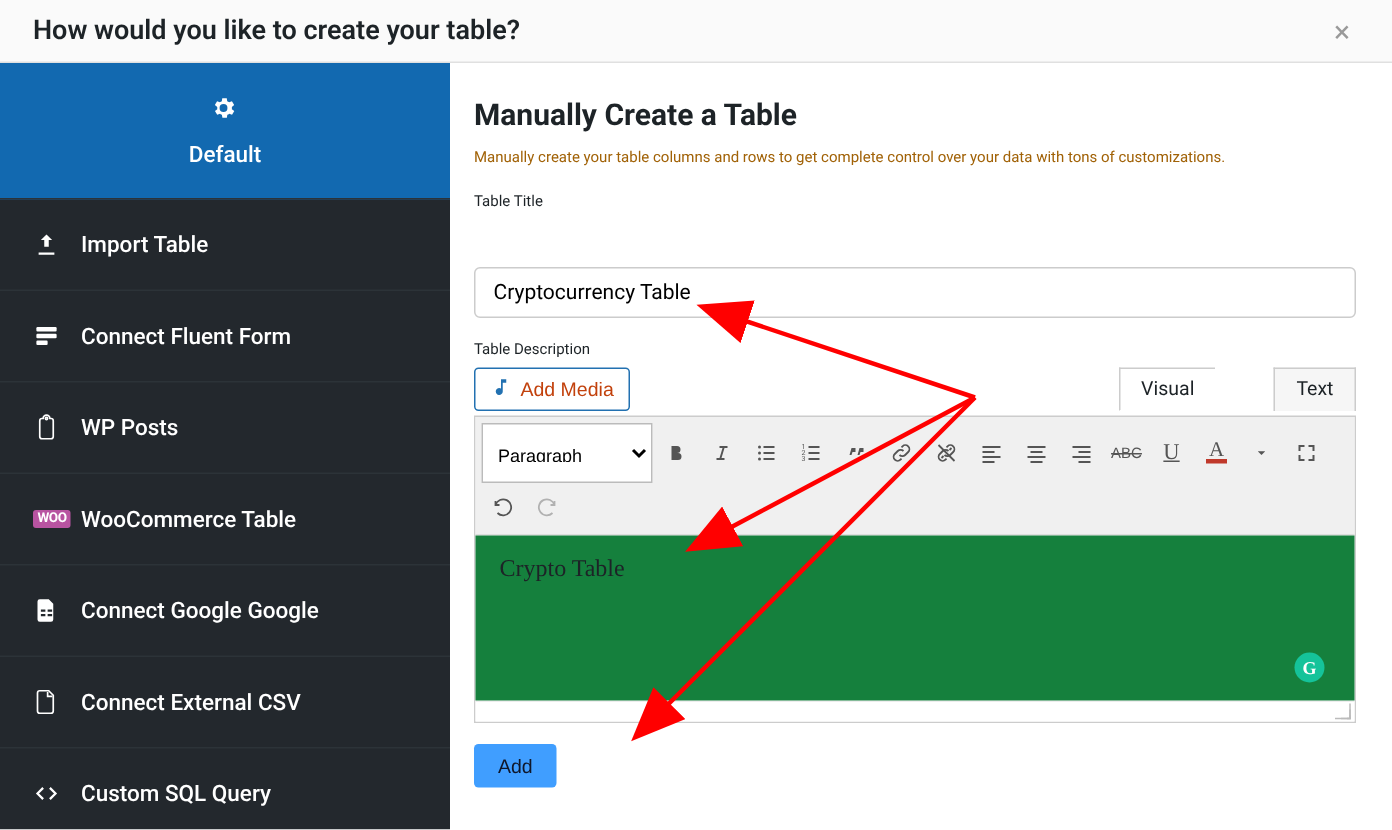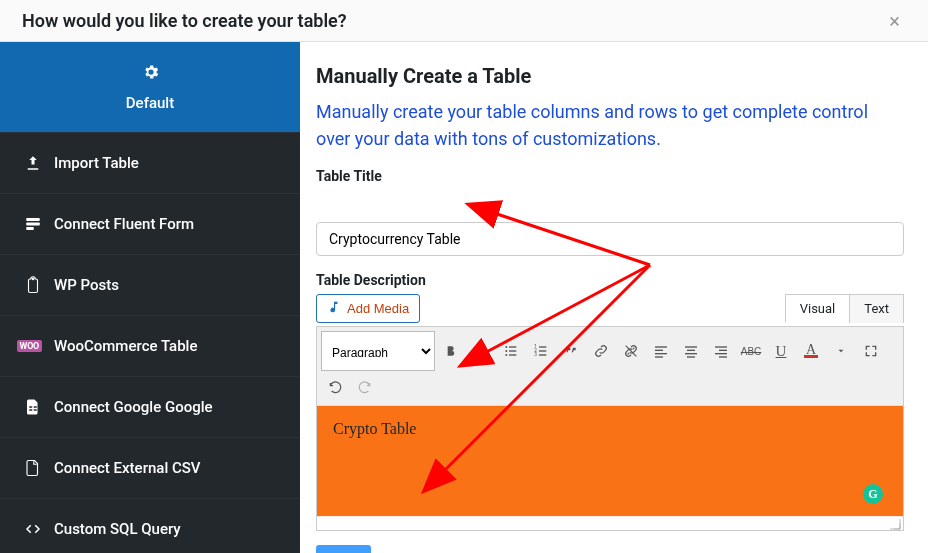--- a/index.html
+++ b/index.html
@@ -55,21 +55,21 @@
     }
     .sidebar-item.active {
       background: #1269b0;
       flex-direction: column;
     }
     .sidebar-item .icon {
       width: 20px;
       height: 20px;
       display: inline-flex;
       align-items: center;
-      justify-content: flex-end;
+      justify-content: flex-start;
       flex-shrink: 0;
     }
     .sidebar-item .icon svg { fill: currentColor; }
     .sidebar-item.active .icon svg { fill: #fff; }
     .woo-badge {
       background: #b854a1;
       color: #fff;
       font-size: 9px;
       font-weight: 700;
       padding: 1px 3px;
@@ -80,28 +80,28 @@
       flex: 1;
       padding: 22px 24px 22px 16px;
       overflow-y: auto;
     }
     .main h2 {
       font-size: 20px;
       font-weight: 700;
       margin-bottom: 10px;
     }
     .main .desc {
-      font-size: 18px;
-      color: #1d4ed8;
+      font-size: 10px;
+      color: #a16207;
       margin-bottom: 16px;
       line-height: 1.5;
     }
     .field-label {
-      font-size: 14px;
-      font-weight: 700;
+      font-size: 10px;
+      font-weight: 400;
       margin-bottom: 6px;
       display: block;
     }
     .text-input {
       width: 100%;
       padding: 8px 12px;
       font-size: 14px;
       border: 1px solid #ccc;
       border-radius: 4px;
       outline: none;
@@ -123,20 +123,21 @@
       border: 1px solid #2271b1;
       border-radius: 3px;
       background: #fff;
       color: #c2410c;
       font-size: 13px;
       cursor: pointer;
     }
     .add-media-btn svg { fill: #2271b1; }
     .tab-switcher {
       display: flex;
+      gap: 39px;
     }
     .tab-btn {
       padding: 6px 14px;
       border: 1px solid #ccc;
       background: #f6f6f6;
       font-size: 13px;
       cursor: pointer;
       border-bottom: none;
     }
     .tab-btn.active {
@@ -181,21 +182,21 @@
       color: #555;
       border-radius: 2px;
     }
     .tb-btn svg { fill: currentColor; }
     .editor-content {
       min-height: 110px;
       padding: 14px 16px;
       font-family: Georgia, serif;
       font-size: 16px;
       position: relative;
-      background: #f97316;
+      background: #15803d;
       outline: none;
     }
     .grammarly-badge {
       position: absolute;
       bottom: 12px;
       right: 20px;
       width: 20px;
       height: 20px;
       border-radius: 50%;
       background: #15c39a;
@@ -211,21 +212,21 @@
       border-top: 1px solid #eee;
       background: #fff;
       text-align: right;
       padding-right: 2px;
       color: #aaa;
     }
     .add-btn {
       margin-top: 14px;
       padding: 7px 16px;
       background: #409eff;
-      color: #4c1d95;
+      color: #0f172a;
       border: none;
       border-radius: 3px;
       font-size: 13px;
       cursor: pointer;
     }
     
     .abc { font-size: 10px; text-decoration: line-through; font-family: sans-serif; font-weight: 500;}
     .u-under { font-family: serif; font-size: 15px; text-decoration: underline; font-weight:500;}
     .a-color { font-family: serif; font-size: 14px; font-weight: 500; border-bottom: 3px solid #c0392b; line-height: 0.8; padding: 0 2px;}
   </style>

